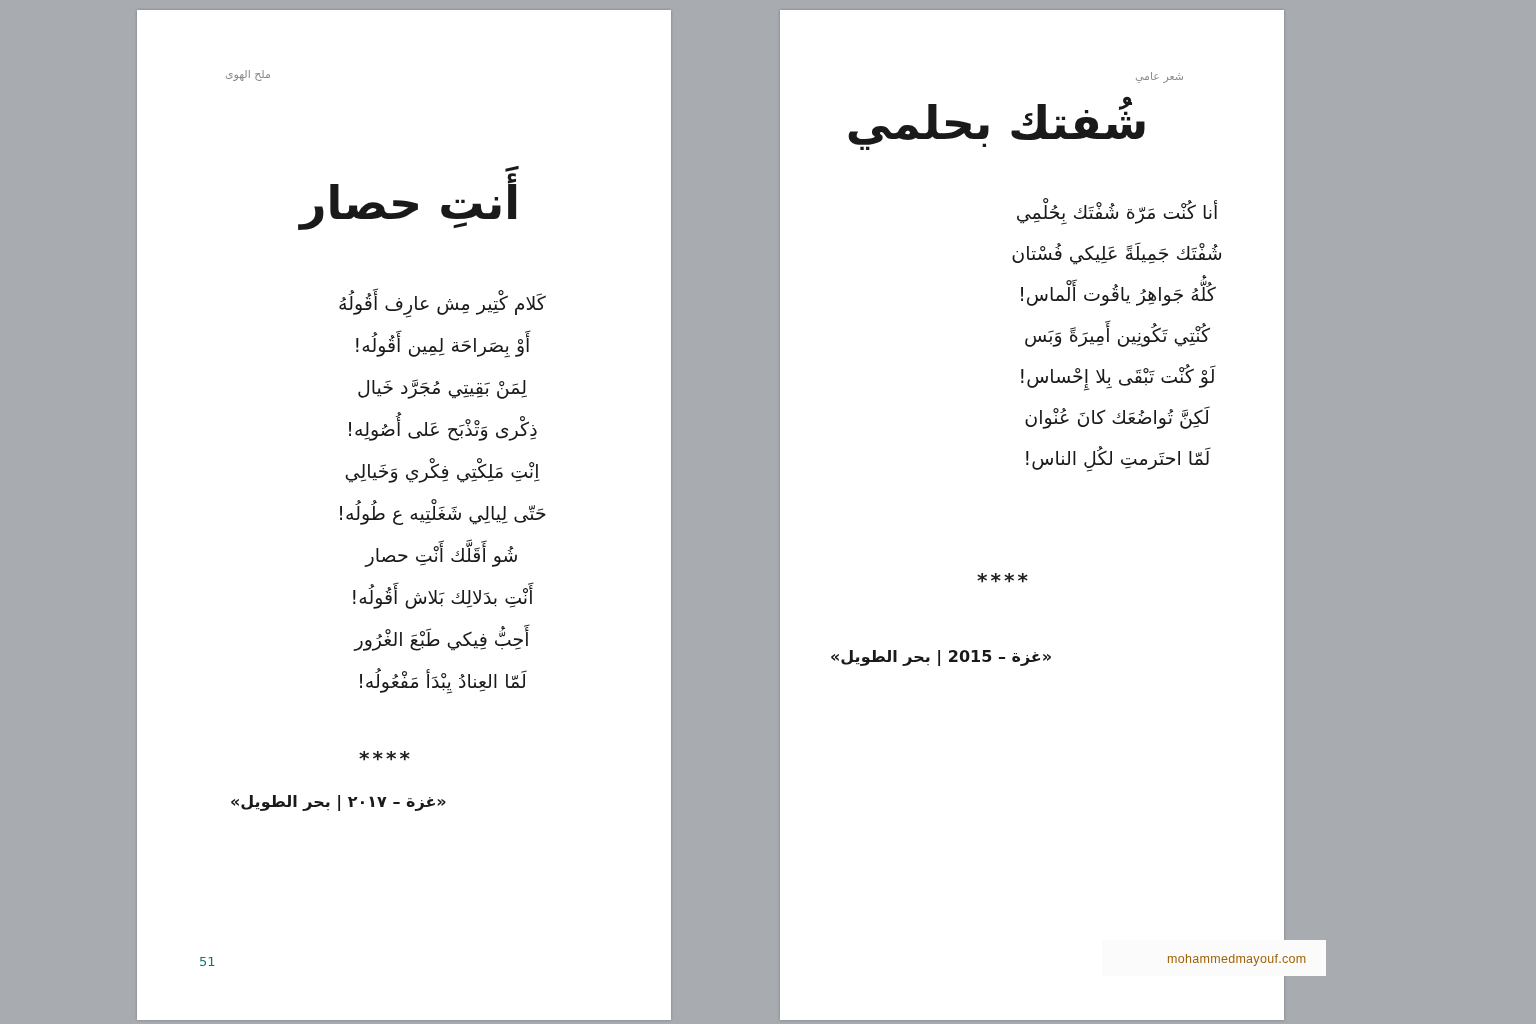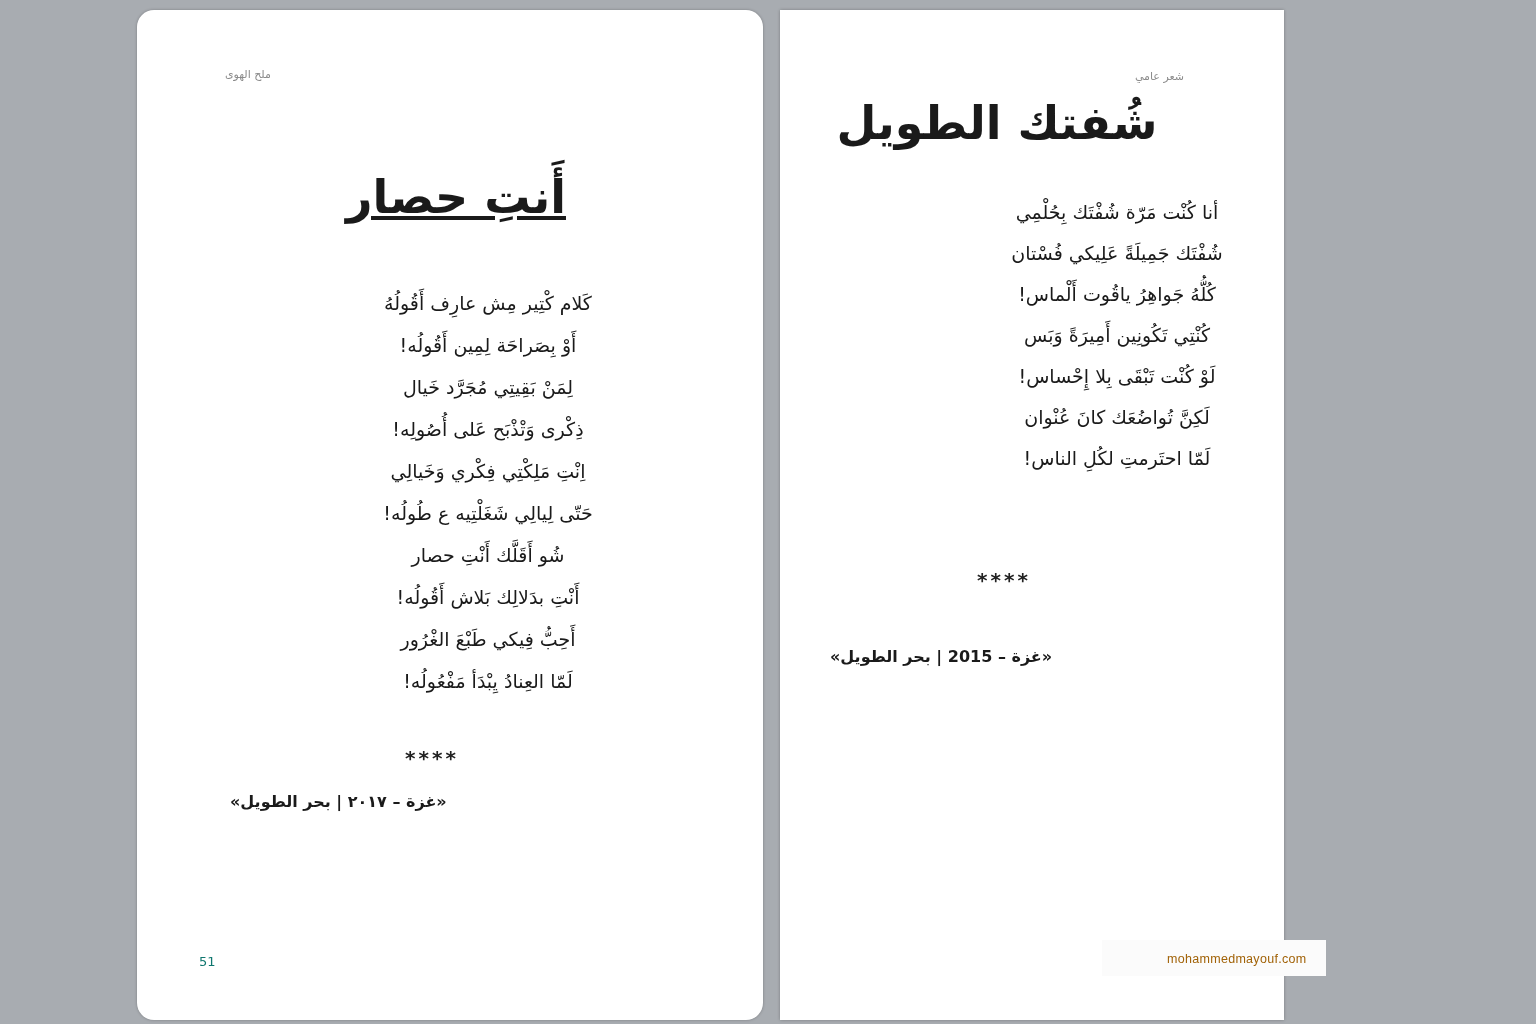--- a/index.html
+++ b/index.html
@@ -6,34 +6,34 @@
   body{
     width:1536px;height:1024px;position:relative;overflow:hidden;
     background:#a8acb1;
     font-family:"DejaVu Sans", sans-serif;
     color:#1a1a1a;
   }
   .page{
     position:absolute;top:10px;height:1010px;background:#ffffff;
     box-shadow:0 0 3px rgba(0,0,0,.28);
   }
-  .page-left{left:137px;width:626px;border-radius:17px;}
+  .page-left{left:137px;width:534px;}
   .page-right{left:780px;width:504px;}
 
   .running-head{
     position:absolute;font-size:11px;color:#8b8b8b;direction:rtl;white-space:nowrap;
   }
   .rh-left{top:58px;left:88px;}
   .rh-right{top:60px;right:100px;}
 
   .poem-title{
     position:absolute;width:100%;text-align:center;direction:rtl;
     font-weight:bold;font-size:46px;line-height:1.2;white-space:nowrap;
   }
-  .pt-left{top:160px;left:6px;text-decoration:underline;}
+  .pt-left{top:166px;left:6px;}
   .pt-right{top:86px;left:-35px;}
 
   .poem{
     position:absolute;width:100%;direction:rtl;text-align:center;
     font-size:19px;white-space:nowrap;
   }
   .poem-left{top:272px;left:38px;line-height:42px;}
   .poem-right{top:182px;left:85px;line-height:41px;}
   .poem .line{height:inherit;}
 
@@ -88,21 +88,21 @@
   <div class="separator sep-left">****</div>
 
   <div class="poem-meta pm-left">«غزة – ٢٠١٧ | بحر الطويل»</div>
 
   <div class="page-number">51</div>
 </div>
 
 <div class="page page-right">
   <div class="running-head rh-right">شعر عامي</div>
 
-  <div class="poem-title pt-right">شُفتك الطويل</div>
+  <div class="poem-title pt-right">شُفتك بحلمي</div>
 
   <div class="poem poem-right">
     <div class="line">أنا كُنْت مَرّة شُفْتَك بِحُلْمِي</div>
     <div class="line">شُفْتَك جَمِيلَةً عَلِيكي فُسْتان</div>
     <div class="line">كُلُّهُ جَواهِرُ ياقُوت أَلْماس!</div>
     <div class="line">كُنْتِي تَكُونِين أَمِيرَةً وَبَس</div>
     <div class="line">لَوْ كُنْت تَبْقَى بِلا إِحْساس!</div>
     <div class="line">لَكِنَّ تُواضُعَك كانَ عُنْوان</div>
     <div class="line">لَمّا احتَرمتِ لكُلِ الناس!</div>
   </div>

